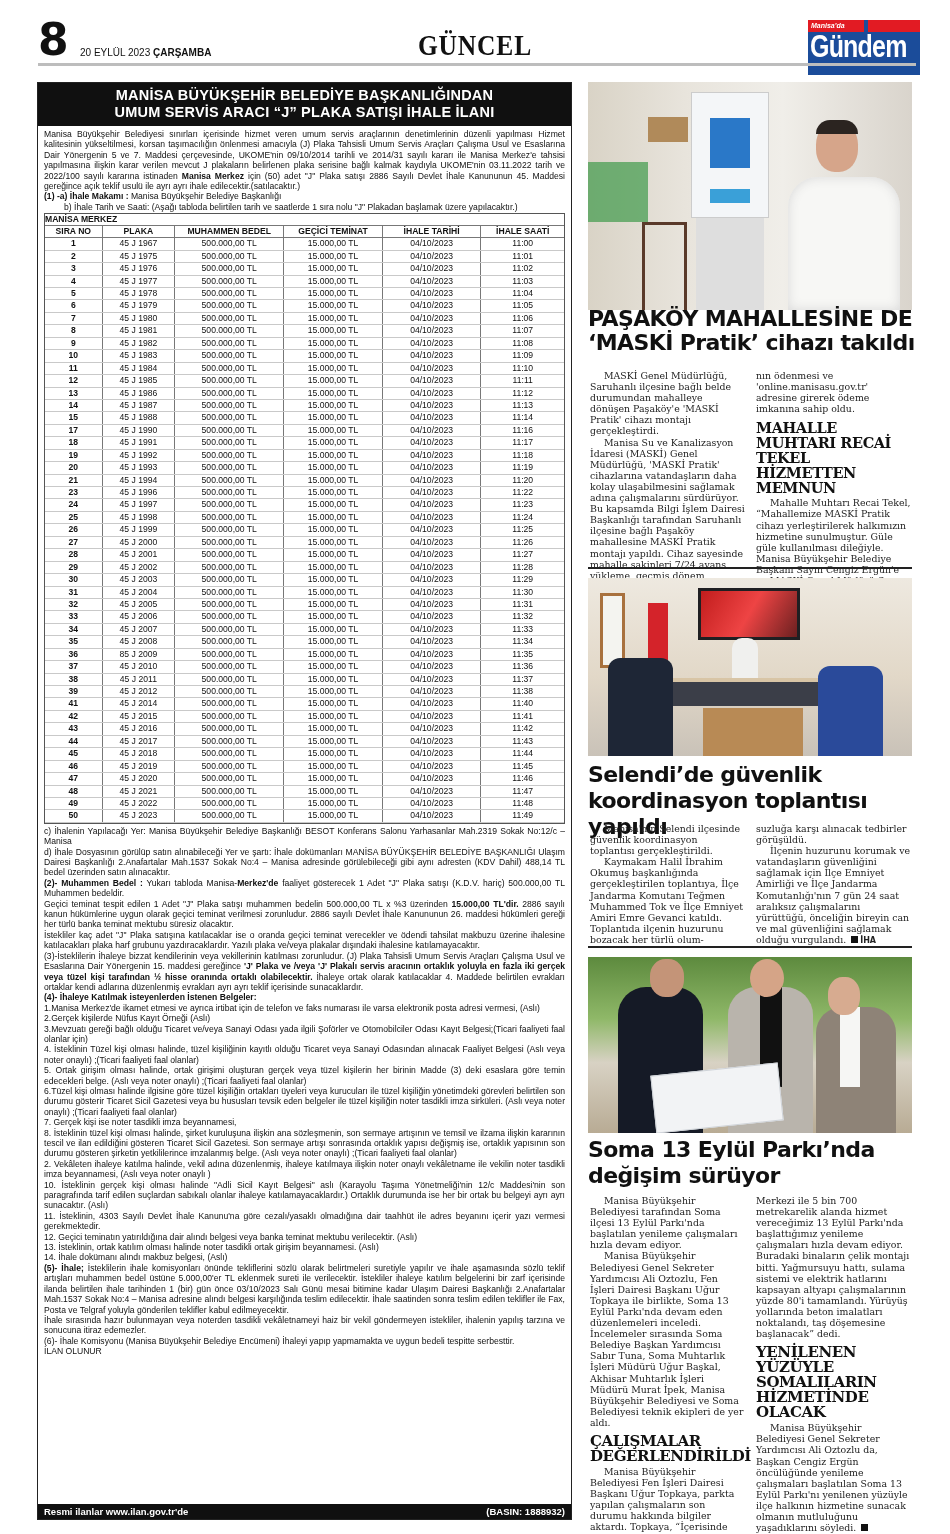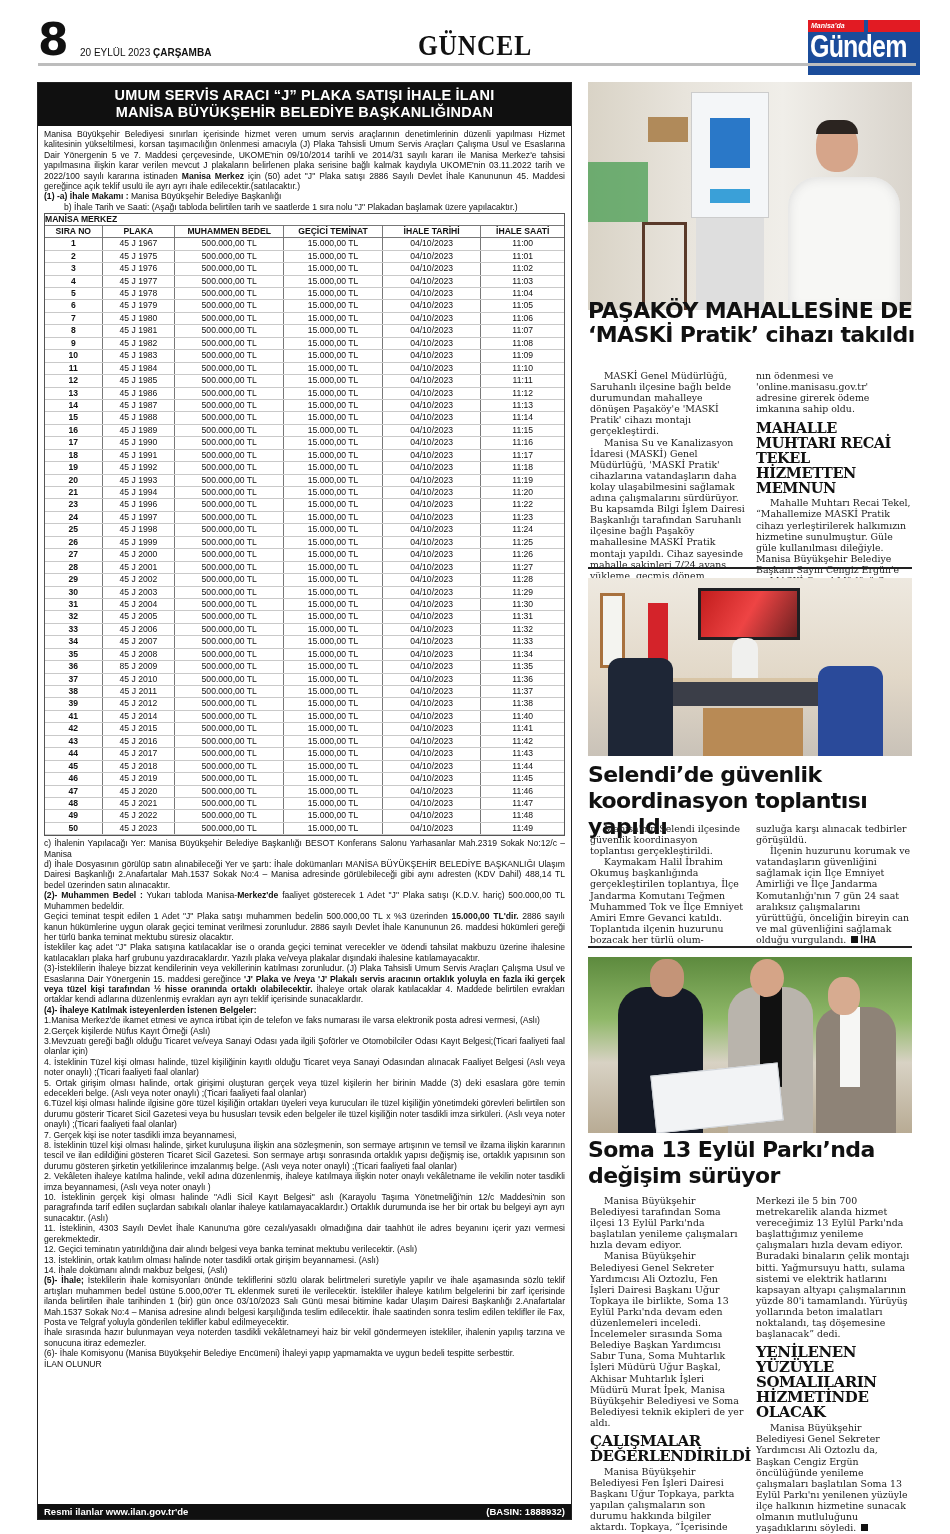--- a/index.html
+++ b/index.html
@@ -59,22 +59,22 @@
     <div class="red1"></div>
     <div class="red2"></div>
     <div class="tag">Manisa'da</div>
     <div class="word">Gündem</div>
   </div>
   <div class="header-rule"></div>
 </div>
 
 <div class="ad">
   <div class="ad-head">
+    <div>MANİSA BÜYÜKŞEHİR BELEDİYE BAŞKANLIĞINDAN</div>
     <div>UMUM SERVİS ARACI “J” PLAKA SATIŞI İHALE İLANI</div>
-    <div>MANİSA BÜYÜKŞEHİR BELEDİYE BAŞKANLIĞINDAN</div>
   </div>
   <div class="ad-body">
     <p>
       <span>Manisa Büyükşehir Belediyesi sınırları içerisinde hizmet veren umum servis araçlarının denetimlerinin düzenli yapılması Hizmet kalitesinin yükseltilmesi, korsan taşımacılığın önlenmesi amacıyla (J) Plaka Tahsisli Umum Servis Araçları Çalışma Usul ve Esaslarına Dair Yönergenin 5 ve 7. Maddesi çerçevesinde, UKOME'nin 09/10/2014 tarihli ve 2014/31 sayılı kararı ile Manisa Merkez'e tahsisi yapılmasına ilişkin karar verilen mevcut J plakaların belirlenen plaka serisine bağlı kalmak kaydıyla UKOME'nin 03.11.2022 tarih ve 2022/100 sayılı kararına istinaden</span>
       <b>Manisa Merkez</b>
       <span>için (50) adet "J" Plaka satışı 2886 Sayılı Devlet İhale Kanununun 45. Maddesi gereğince açık teklif usulü ile ayrı ayrı ihale edilecektir.(satılacaktır.)</span>
     </p>
     <p><b>(1) -a) İhale Makamı :</b> <span>Manisa Büyükşehir Belediye Başkanlığı</span></p>
     <p class="ind">b) İhale Tarih ve Saati: (Aşağı tabloda belirtilen tarih ve saatlerde  1 sıra nolu "J" Plakadan başlamak üzere yapılacaktır.)</p>
 
@@ -204,28 +204,20 @@
               <td>04/10/2023</td>
               <td>11:13</td>
             </tr>
             <tr>
               <td class="no">15</td>
               <td>45 J 1988</td>
               <td>500.000,00 TL</td>
               <td>15.000,00 TL</td>
               <td>04/10/2023</td>
               <td>11:14</td>
-            </tr>
-            <tr>
-              <td class="no">16</td>
-              <td>45 J 1989</td>
-              <td>500.000,00 TL</td>
-              <td>15.000,00 TL</td>
-              <td>04/10/2023</td>
-              <td>11:15</td>
             </tr>
             <tr>
               <td class="no">17</td>
               <td>45 J 1990</td>
               <td>500.000,00 TL</td>
               <td>15.000,00 TL</td>
               <td>04/10/2023</td>
               <td>11:16</td>
             </tr>
             <tr>
@@ -535,21 +527,21 @@
   <div style="position:absolute;left:103px;top:10px;width:78px;height:126px;background:#f4f6f8;border:1px solid #ccc;">
     <div style="position:absolute;left:18px;top:25px;width:40px;height:50px;background:#2a78c8;"></div>
     <div style="position:absolute;left:18px;top:96px;width:40px;height:14px;background:#3aa0d8;"></div>
   </div>
   <div style="position:absolute;left:108px;top:136px;width:68px;height:92px;background:#dedede;"></div>
   <div style="position:absolute;left:54px;top:140px;width:45px;height:88px;border:3px solid #5a3a2a;border-bottom:none;"></div>
   <div style="position:absolute;left:228px;top:40px;width:42px;height:50px;border-radius:45%;background:#d6a58a;"></div>
   <div style="position:absolute;left:228px;top:38px;width:42px;height:14px;border-radius:20px 20px 0 0;background:#2b2420;"></div>
   <div style="position:absolute;left:200px;top:95px;width:112px;height:133px;border-radius:30px 30px 0 0;background:#f7f7f5;box-shadow:inset 0 0 12px #d8d8d8;"></div>
 </div>
-<div class="news-title" style="left:588px;top:299px;width:330px;font-size:22px;line-height:24px;">PAŞAKÖY MAHALLESİNE DE ‘MASKİ Pratik’ cihazı takıldı</div>
+<div class="news-title" style="left:588px;top:307px;width:330px;font-size:22px;line-height:24px;">PAŞAKÖY MAHALLESİNE DE ‘MASKİ Pratik’ cihazı takıldı</div>
 <div class="news-col" style="left:590px;top:370px;width:155px;">
   <p>MASKİ Genel Müdürlüğü, Saruhanlı ilçesine bağlı belde durumundan mahalleye dönüşen Paşaköy'e 'MASKİ Pratik' cihazı montajı gerçekleştirdi.</p>
   <p>Manisa Su ve Kanalizasyon İdaresi (MASKİ) Genel Müdürlüğü, 'MASKİ Pratik' cihazlarına vatandaşların daha kolay ulaşabilmesini sağlamak adına çalışmalarını sürdürüyor. Bu kapsamda Bilgi İşlem Dairesi Başkanlığı tarafından Saruhanlı ilçesine bağlı Paşaköy mahallesine MASKİ Pratik montajı yapıldı. Cihaz sayesinde mahalle sakinleri 7/24 avans yükleme, geçmiş dönem borçları-</p>
 </div>
 <div class="news-col" style="left:756px;top:370px;width:156px;">
   <div>nın ödenmesi ve 'online.manisasu.gov.tr' adresine girerek ödeme imkanına sahip oldu.</div>
   <div class="subhead" style="font-size:14.5px;">MAHALLE MUHTARI RECAİ TEKEL HİZMETTEN MEMNUN</div>
   <p><span>Mahalle Muhtarı Recai Tekel, “Mahallemize MASKİ Pratik cihazı yerleştirilerek halkımızın hizmetine sunulmuştur. Güle güle kullanılması dileğiyle. Manisa Büyükşehir Belediye Başkanı Sayın Cengiz Ergün'e ve MASKİ Genel Müdürü Sayın Burak Aslay'a teşekkür ederiz” dedi.</span> <span class="sq"></span><span class="byline">Haber Merkezi</span></p>
 </div>
 <div class="rule" style="top:567px;"></div>

